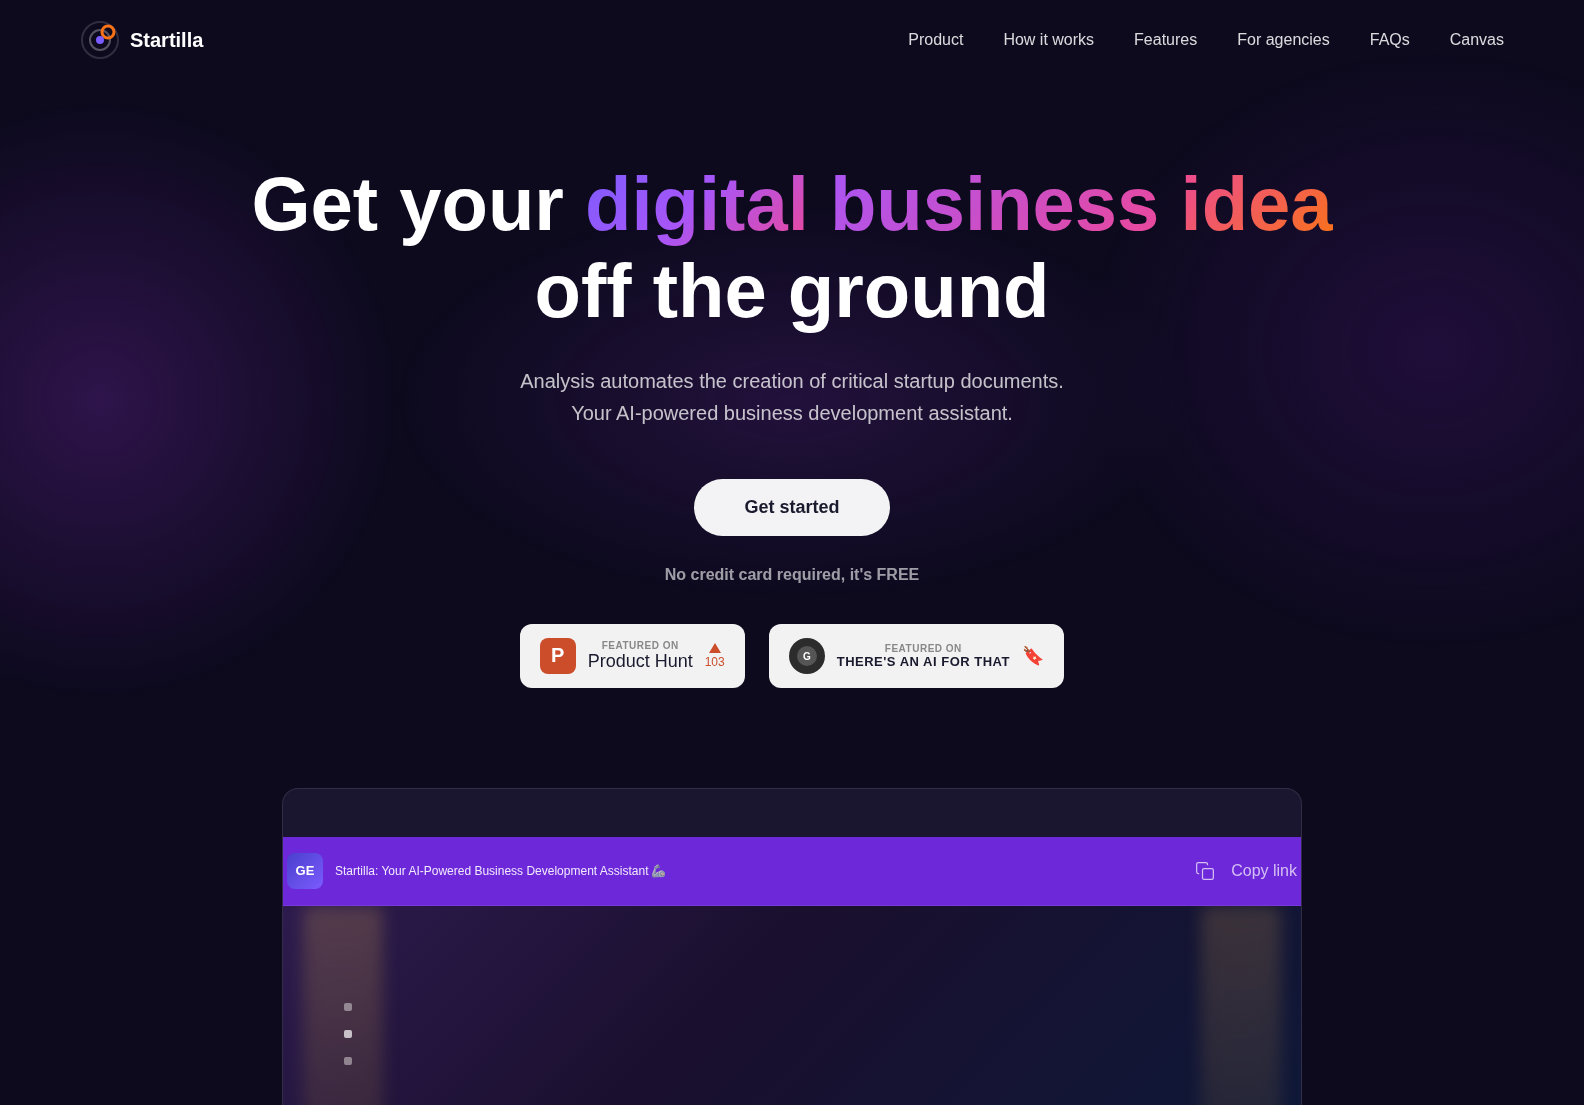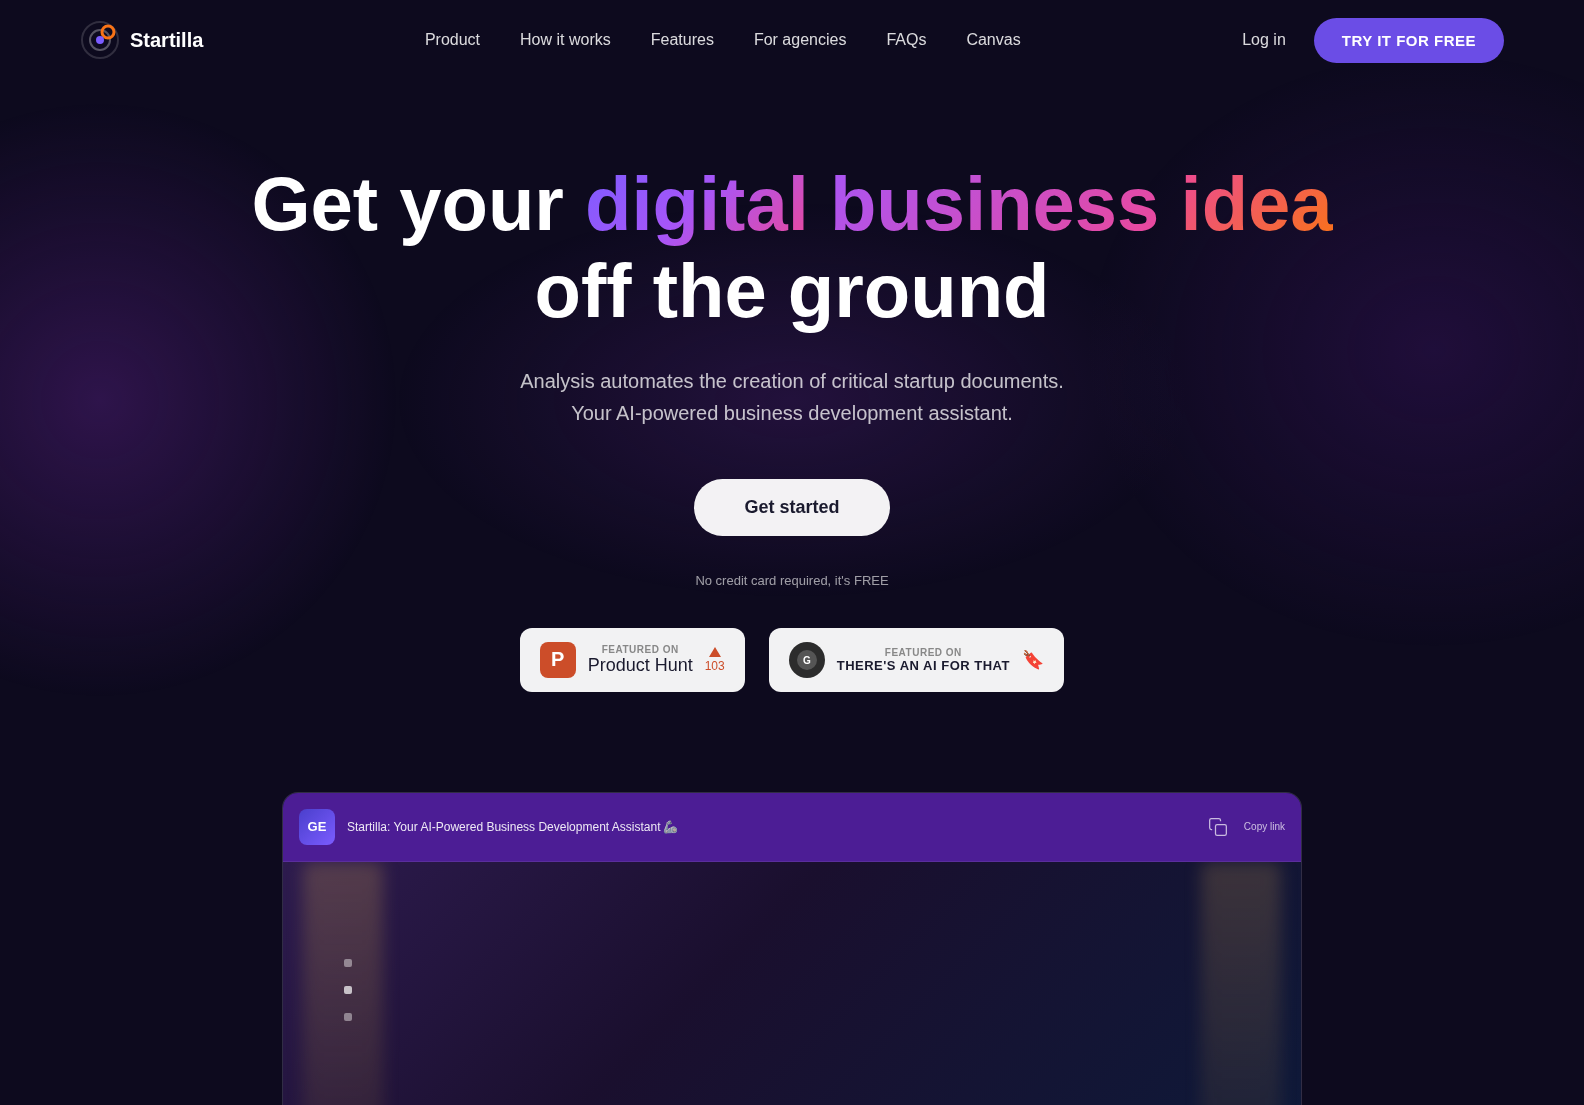--- a/index.html
+++ b/index.html
@@ -169,23 +169,24 @@
       border-radius: 50px;
       padding: 18px 50px;
       font-size: 18px;
       font-weight: 600;
       cursor: pointer;
       margin-bottom: 18px;
       display: inline-block;
     }
 
     .hero-note {
-      font-size: 13px;
+      font-size: 16px;
       color: rgba(255,255,255,0.6);
-      margin-top: 19px;
+      margin-top: 12px;
+      font-weight: bold;
     }
 
     
     .hero-badges {
       display: flex;
       justify-content: center;
       gap: 24px;
       margin-top: 40px;
     }
 
@@ -291,23 +292,24 @@
       background: #1a1630;
       border-radius: 16px;
       overflow: hidden;
       border: 1px solid rgba(255,255,255,0.1);
     }
 
     .video-header {
       display: flex;
       align-items: center;
       justify-content: space-between;
-      padding: 16px 16px;
-      background: #4c1d95;
+      padding: 16px 4px;
+      background: #6d28d9;
       border-bottom: 1px solid rgba(255,255,255,0.08);
+      margin-top: 48px;
     }
 
     .video-header-left {
       display: flex;
       align-items: center;
       gap: 12px;
     }
 
     .video-avatar {
       width: 36px;
@@ -327,21 +329,21 @@
       color: rgba(255,255,255,0.9);
     }
 
     .video-copy-btn {
       display: flex;
       align-items: center;
       gap: 16px;
       background: transparent;
       border: none;
       color: rgba(255,255,255,0.7);
-      font-size: 10px;
+      font-size: 16px;
       cursor: pointer;
     }
 
     .copy-icon {
       width: 20px;
       height: 20px;
     }
 
     .video-preview {
       position: relative;
@@ -538,24 +540,20 @@
 
   <ul class="nav-links">
     <li><a href="#">Product</a></li>
     <li><a href="#">How it works</a></li>
     <li><a href="#">Features</a></li>
     <li><a href="#">For agencies</a></li>
     <li><a href="#">FAQs</a></li>
     <li><a href="#">Canvas</a></li>
   </ul>
 
-  <div class="nav-right">
-    <a href="#" class="nav-login">Log in</a>
-    <button class="nav-cta">TRY IT FOR FREE</button>
-  </div>
 </nav>
 
 <section class="hero">
   <h1 class="hero-headline">
     <span>Get your </span><span class="word-digital">digital</span> <span class="word-business">business</span> <span class="word-idea">idea</span>
     <br>
     <span>off the ground</span>
   </h1>
 
   <p class="hero-subtext">

